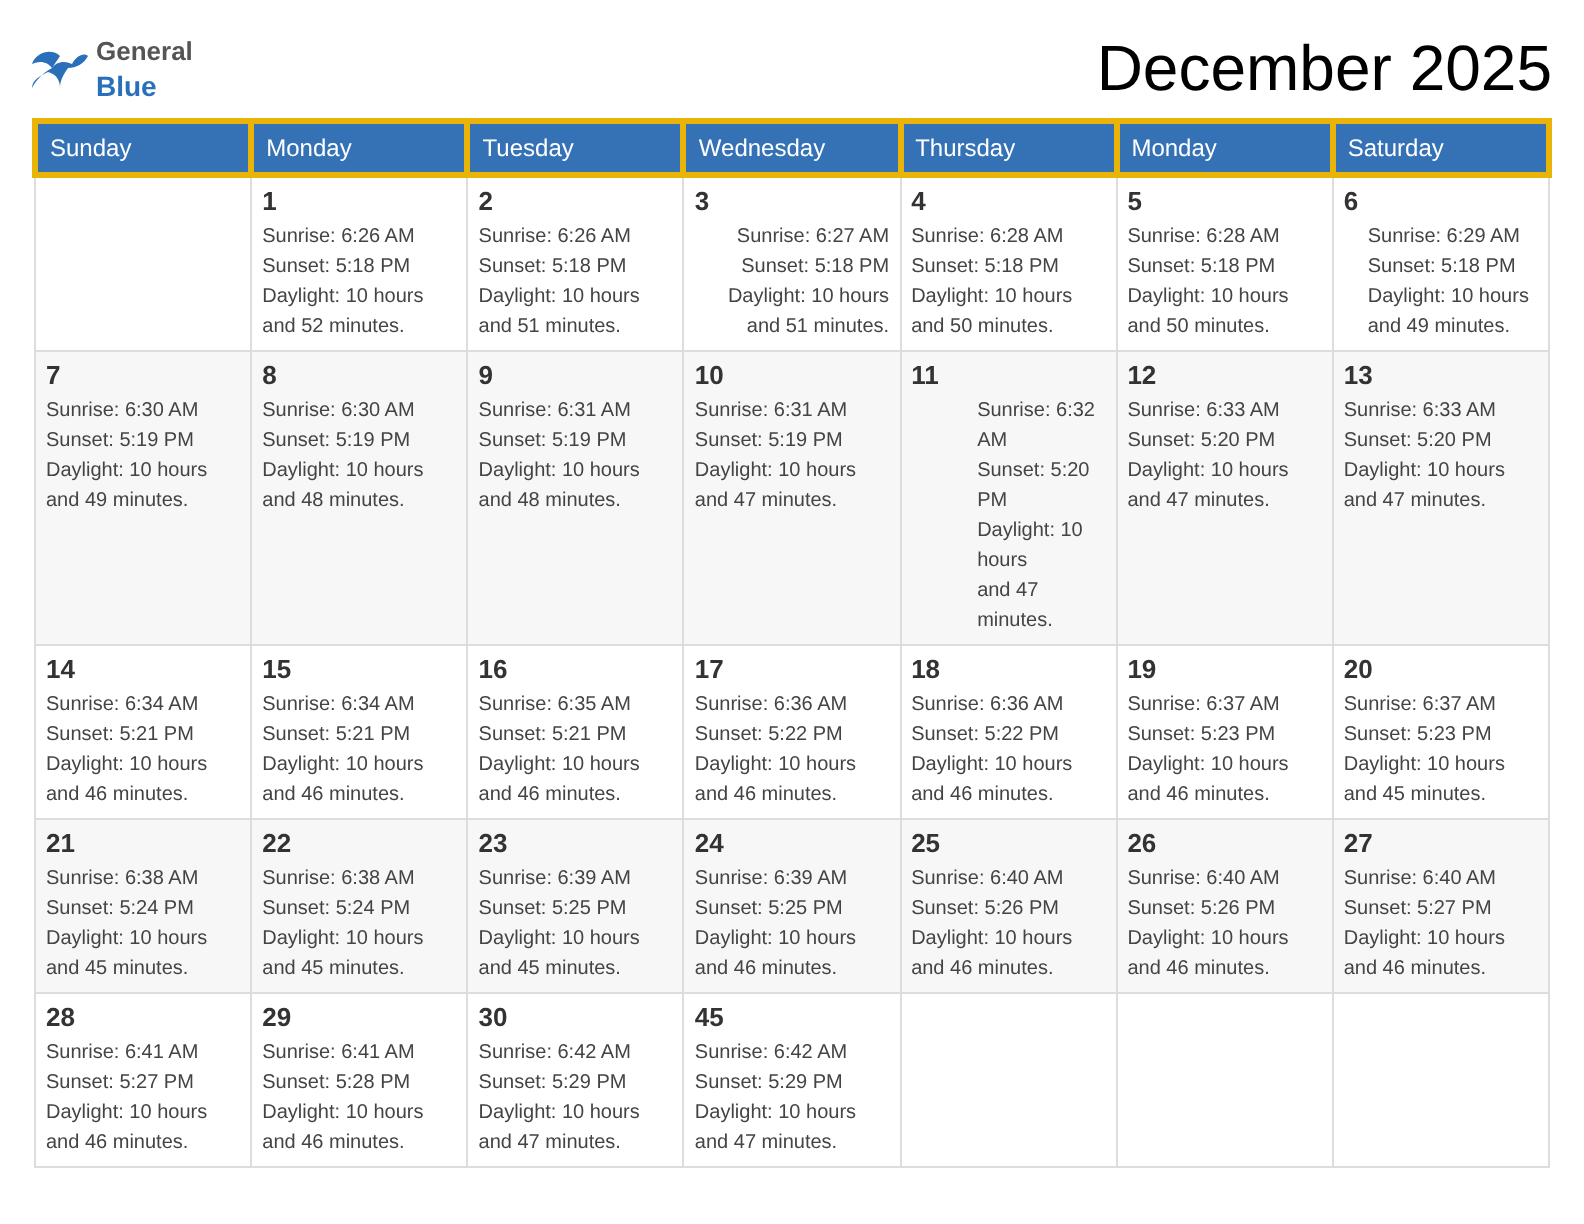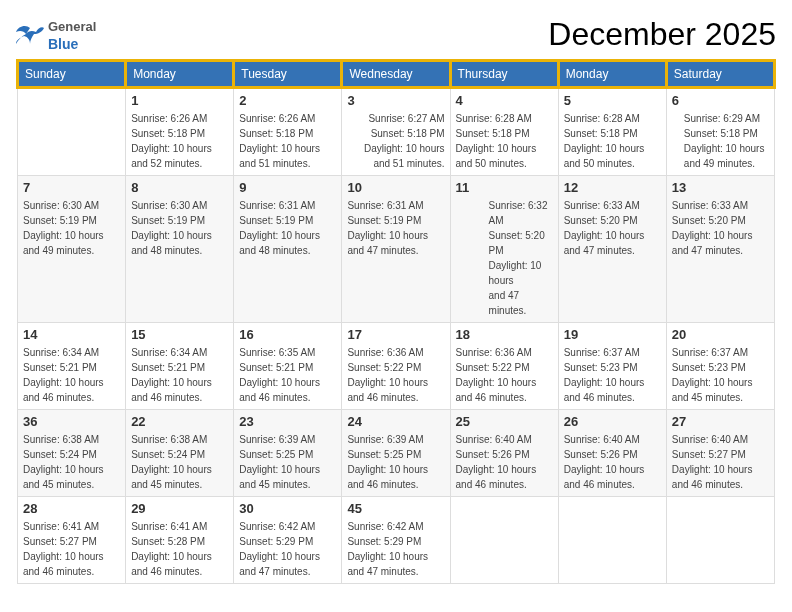--- a/index.html
+++ b/index.html
@@ -254,21 +254,21 @@
         <td>
           <span class="day-number">20</span>
           <div class="day-info" style="white-space: pre-line;">Sunrise: 6:37 AM
 Sunset: 5:23 PM
 Daylight: 10 hours
 and 45 minutes.</div>
         </td>
       </tr>
       <tr>
         <td>
-          <span class="day-number">36</span>
+          <span class="day-number">21</span>
           <div class="day-info" style="white-space: pre-line;">Sunrise: 6:38 AM
 Sunset: 5:24 PM
 Daylight: 10 hours
 and 45 minutes.</div>
         </td>
         <td>
           <span class="day-number">22</span>
           <div class="day-info" style="white-space: pre-line;">Sunrise: 6:38 AM
 Sunset: 5:24 PM
 Daylight: 10 hours

